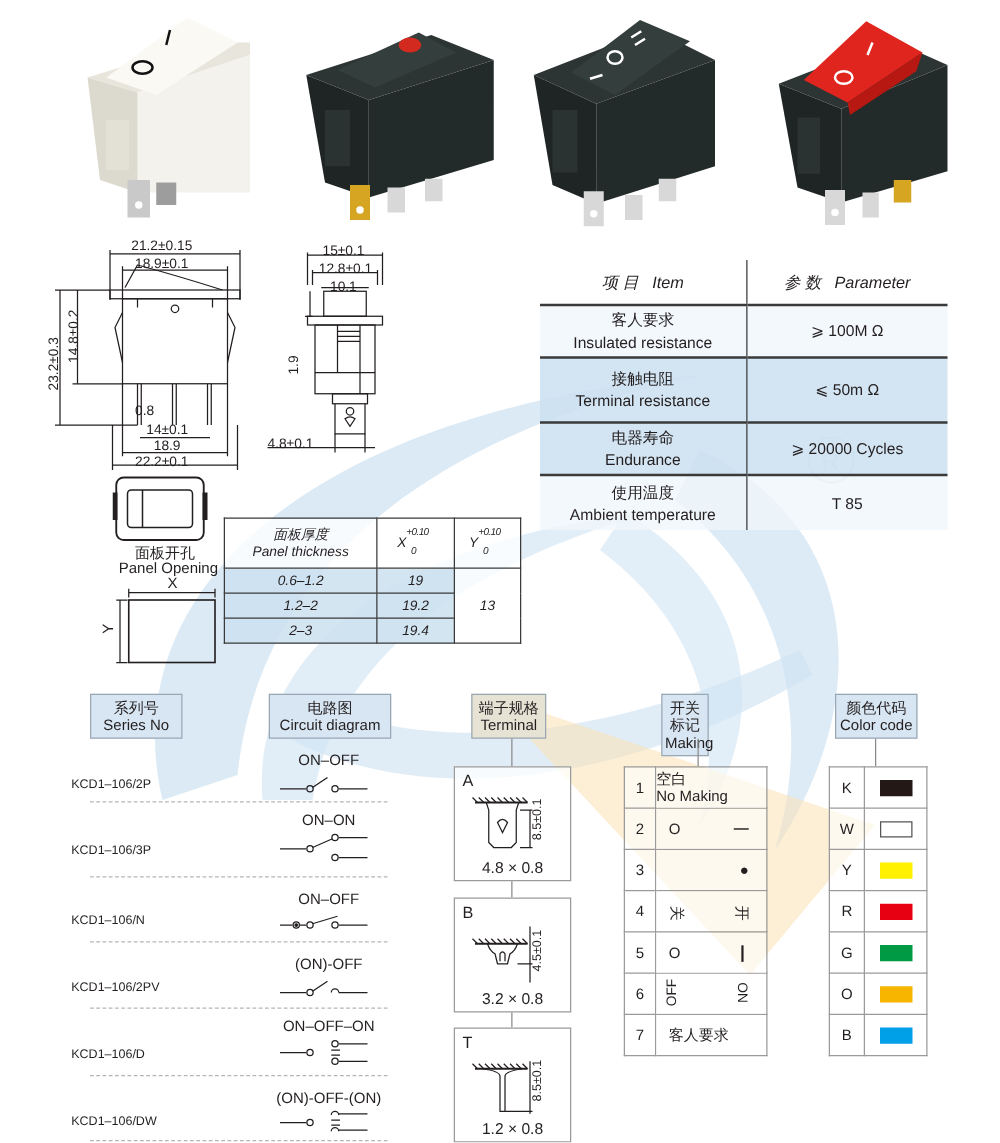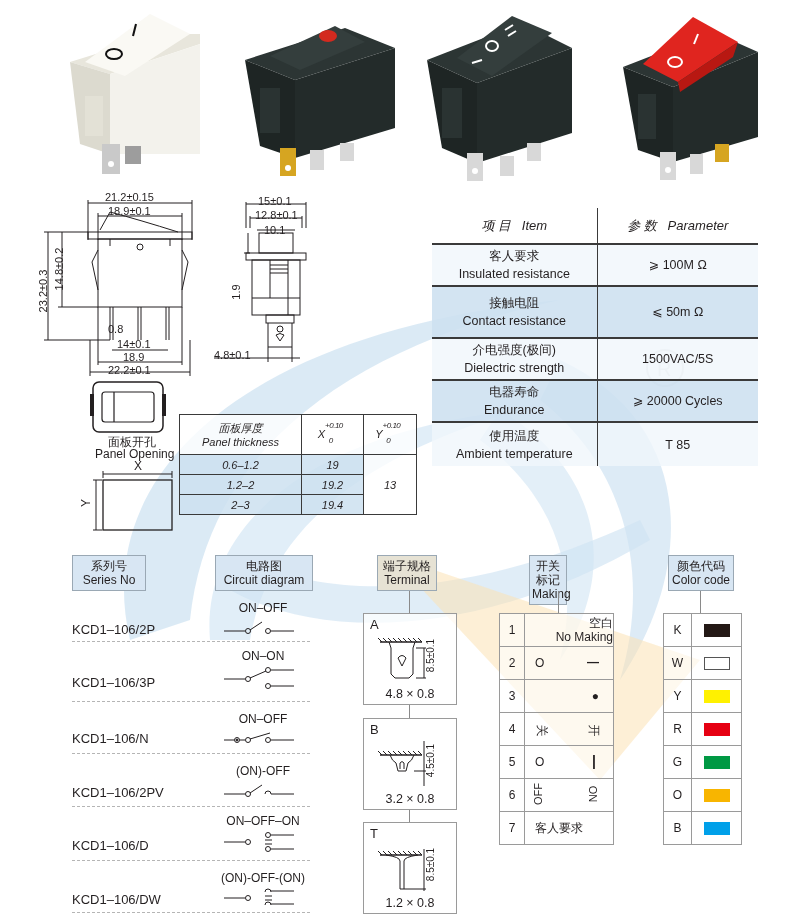--- a/index.html
+++ b/index.html
@@ -34,21 +34,21 @@
   #panel-table td { height: 20px; }
   #panel-table td.sh { background: rgba(205,224,240,0.85); }
   #panel-table td.yv { background: rgba(255,255,255,0.75); }
   sup.tol { font-size: 8px; position: relative; top: -5px; letter-spacing: -0.5px; }
   sub.tol0 { font-size: 8px; position: relative; left: -14px; top: 3px; }
 
   
   .col-head { position: absolute; z-index: 2; background: #d8e6f3; border: 1px solid #9aa8b4; text-align: center; font-size: 12px; line-height: 14px; padding: 3px 2px; }
   .col-head.tan { background: #e6e2d4; text-align: center; }
 
-  .series-name { position: absolute; left: 72px; font-size: 13px; z-index: 2; }
+  .series-name { position: absolute; left: 57px; font-size: 10px; z-index: 2; }
   .dash-sep { position: absolute; left: 72px; width: 238px; border-top: 1px dashed #b5b5b5; z-index: 2; }
   .circ-label { position: absolute; font-size: 12px; z-index: 2; text-align: center; width: 110px; left: 208px; }
   .circ-svg { position: absolute; z-index: 2; left: 222px; }
 
   .term-box { position: absolute; left: 363px; width: 94px; border: 1px solid #9a9a9a; background: rgba(255,255,255,0.75); z-index: 2; }
   .term-letter { position: absolute; left: 6px; top: 3px; font-size: 13px; }
   .term-size { position: absolute; width: 100%; text-align: center; bottom: 3px; font-size: 12.5px; }
   .vline { position: absolute; border-left: 1px solid #8a8a8a; z-index: 2; }
 
   #making-table { position: absolute; left: 499px; top: 613px; border-collapse: collapse; z-index: 2; font-size: 12px; }
@@ -271,30 +271,23 @@
   <tr class="light" style="height:42px">
     <td class="c1">
           <div>客人要求</div>
           <div>Insulated resistance</div>
         </td>
     <td>⩾ 100M Ω</td>
   </tr>
   <tr class="shade" style="height:52px">
     <td class="c1">
           <div>接触电阻</div>
-          <div>Contact resistance</div>
+          <div>Terminal resistance</div>
         </td>
     <td>⩽ 50m Ω</td>
-  </tr>
-  <tr class="light" style="height:42px">
-    <td class="c1">
-          <div>介电强度(极间)</div>
-          <div>Dielectric strength</div>
-        </td>
-    <td>1500VAC/5S</td>
   </tr>
   <tr class="shade" style="height:42px">
     <td class="c1">
           <div>电器寿命</div>
           <div>Endurance</div>
         </td>
     <td>⩾ 20000 Cycles</td>
   </tr>
   <tr class="light" style="height:44px">
     <td class="c1">
@@ -463,21 +456,21 @@
 <div class="col-head" style="left:529px;top:555px;width:38px">
   <div>开关标记</div>
   <div>Making</div>
 </div>
 <div class="vline" style="left:558px;top:591px;height:22px"></div>
 
 <table id="making-table">
   <tbody>
       <tr>
     <td class="num">1</td>
-    <td class="mk" style="text-align:right;line-height:14px">
+    <td class="mk" style="text-align:left;line-height:14px">
           <div>空白</div>
           <div>No Making</div>
         </td>
   </tr>
   <tr>
     <td class="num">2</td>
     <td class="mk">
           <span style="position:absolute;left:10px;top:9px">O</span>
           <span style="position:absolute;right:14px;top:8px;font-weight:bold">—</span>
         </td>

